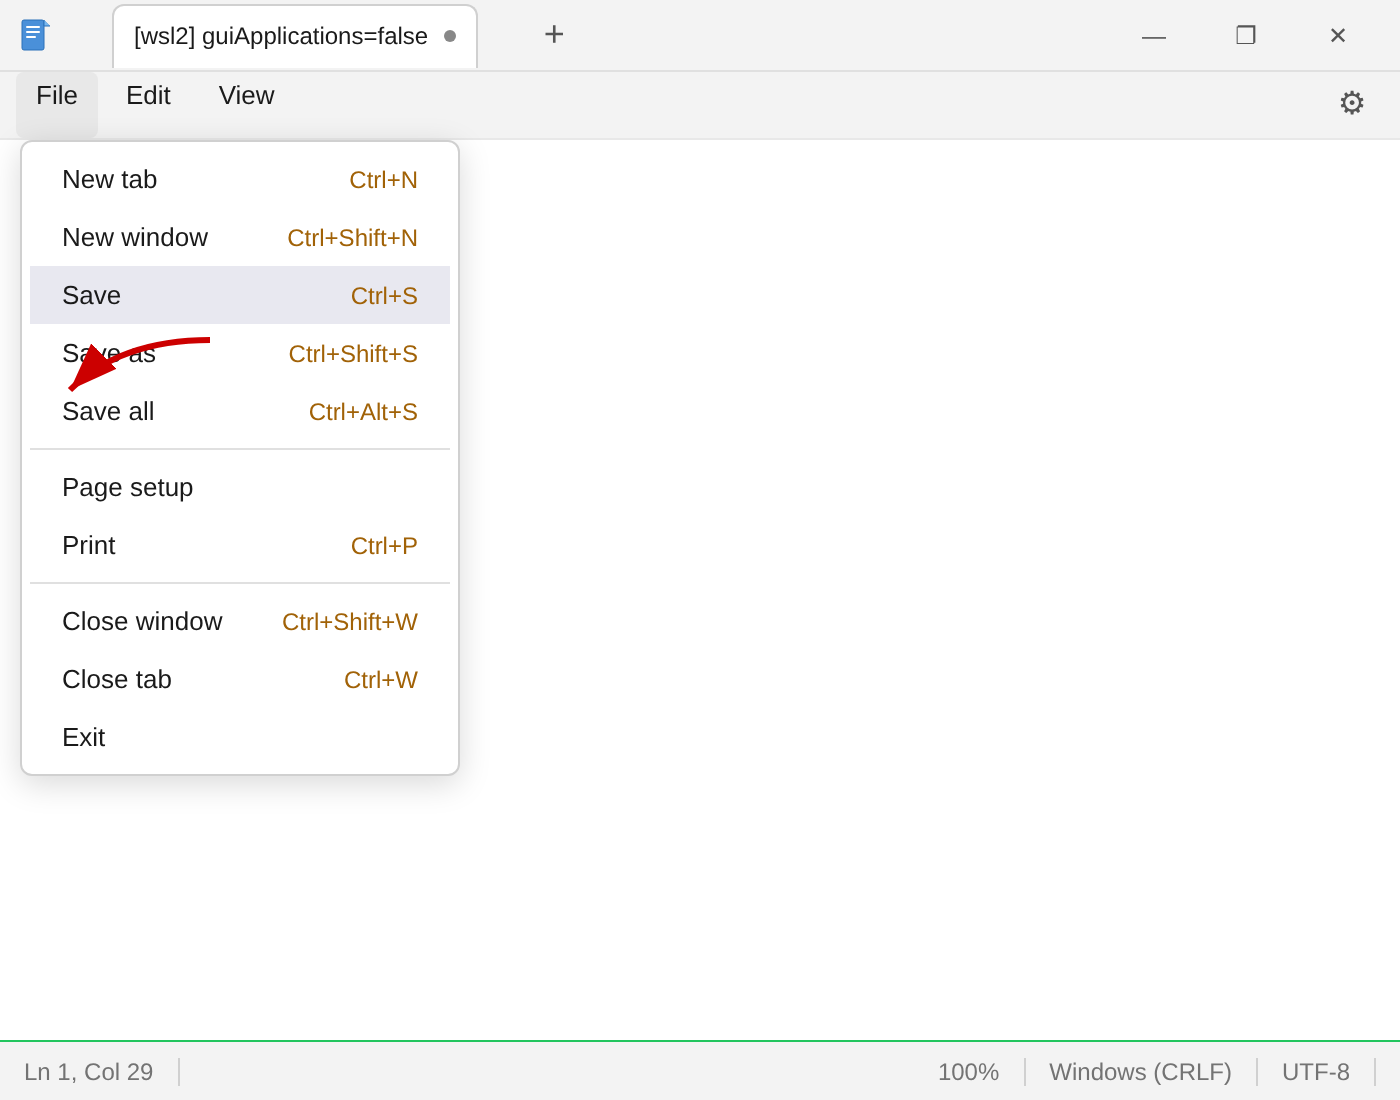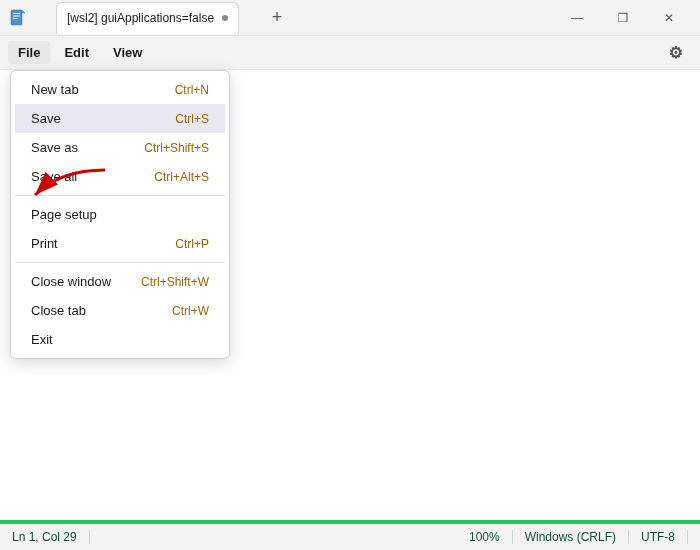--- a/index.html
+++ b/index.html
@@ -75,27 +75,25 @@
       align-items: center;
       justify-content: center;
       cursor: pointer;
       font-size: 12px;
       color: #555;
     }
 
     
     .menubar {
       display: flex;
-      align-items: center;
       height: 34px;
       padding: 0 8px;
       background: #f3f3f3;
       border-bottom: 1px solid #e8e8e8;
       gap: 4px;
-      font-weight: bold;
     }
     .menu-item {
       padding: 4px 10px;
       border-radius: 4px;
       cursor: pointer;
       font-size: 13px;
     }
     .menu-item.active {
       background: #e8e8e8;
     }
@@ -162,27 +160,27 @@
     }
 
     
     .statusbar {
       position: absolute;
       bottom: 0;
       left: 0;
       right: 0;
       height: 30px;
       background: #f3f3f3;
-      border-top: 4px solid #22c55e;
+      border-top: 1px solid #22c55e;
       display: flex;
       align-items: center;
       padding: 0 12px;
       gap: 0;
       font-size: 12px;
-      color: #14532d;
+      color: #737373;
     }
     .status-item {
       padding: 0 12px;
       border-right: 1px solid #d0d0d0;
     }
     .status-item:first-child { padding-left: 0; }
     .status-spacer { flex: 1; }
 
     
     .file-icon {
@@ -229,20 +227,24 @@
 
 <div class="content">
 
   <div class="dropdown">
 
     <div class="dropdown-item">
       <span>New tab</span>
       <span class="shortcut">Ctrl+N</span>
     </div>
 
+    <div class="dropdown-item">
+      <span>New window</span>
+      <span class="shortcut">Ctrl+Shift+N</span>
+    </div>
 
 
     <div class="dropdown-item active">
       <span>Save</span>
       <span class="shortcut">Ctrl+S</span>
     </div>
 
     <div class="dropdown-item">
       <span>Save as</span>
       <span class="shortcut">Ctrl+Shift+S</span>

